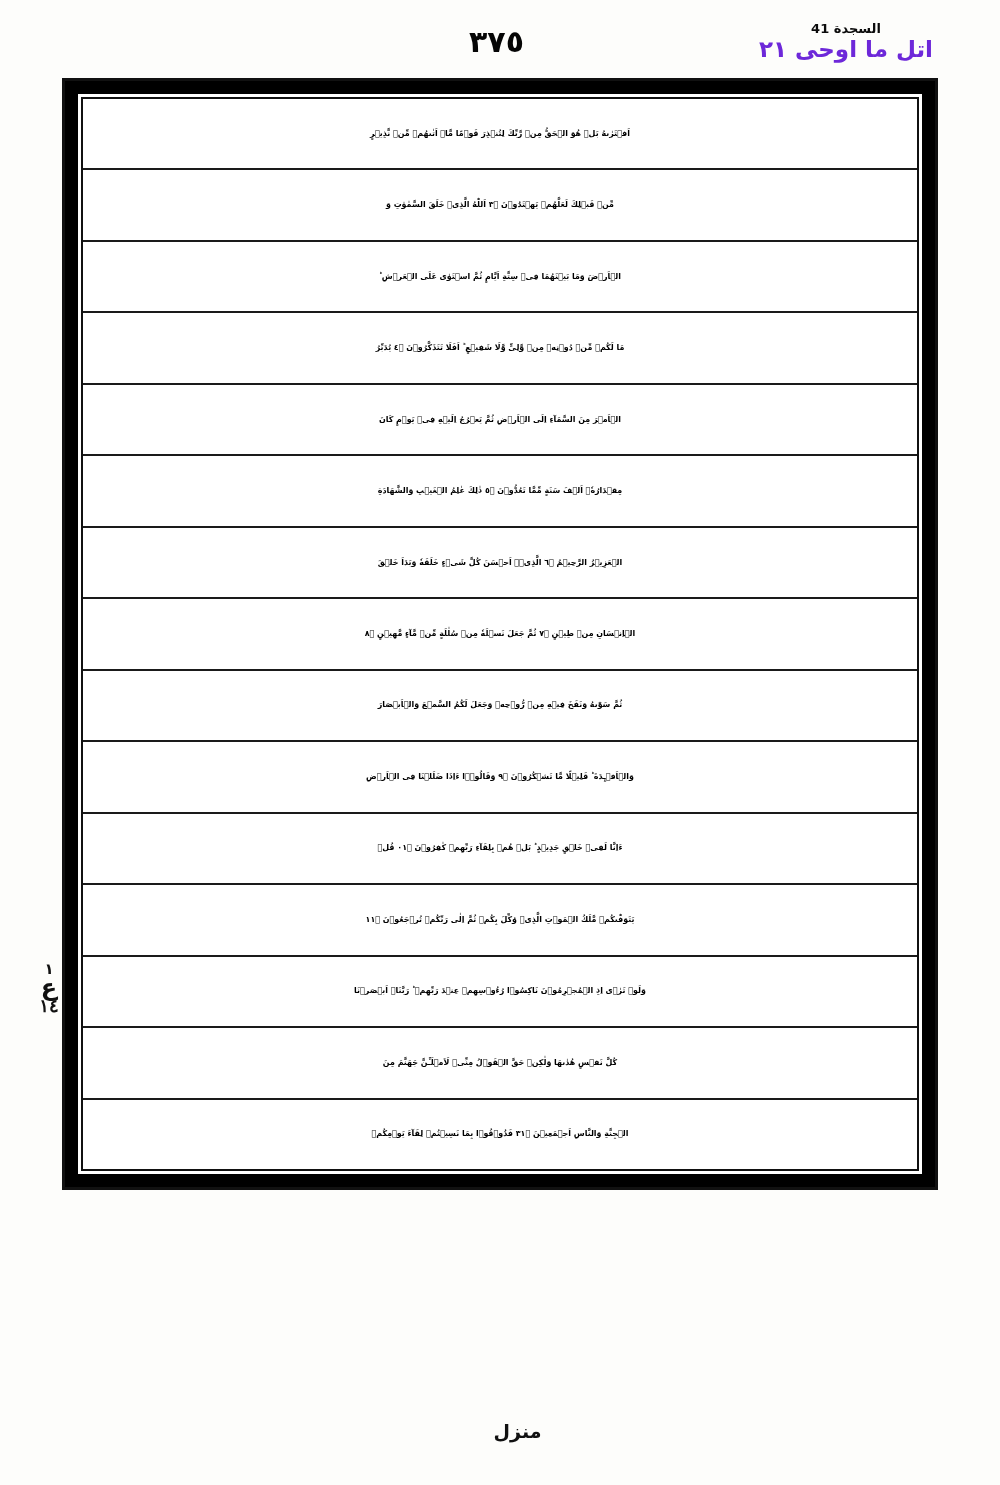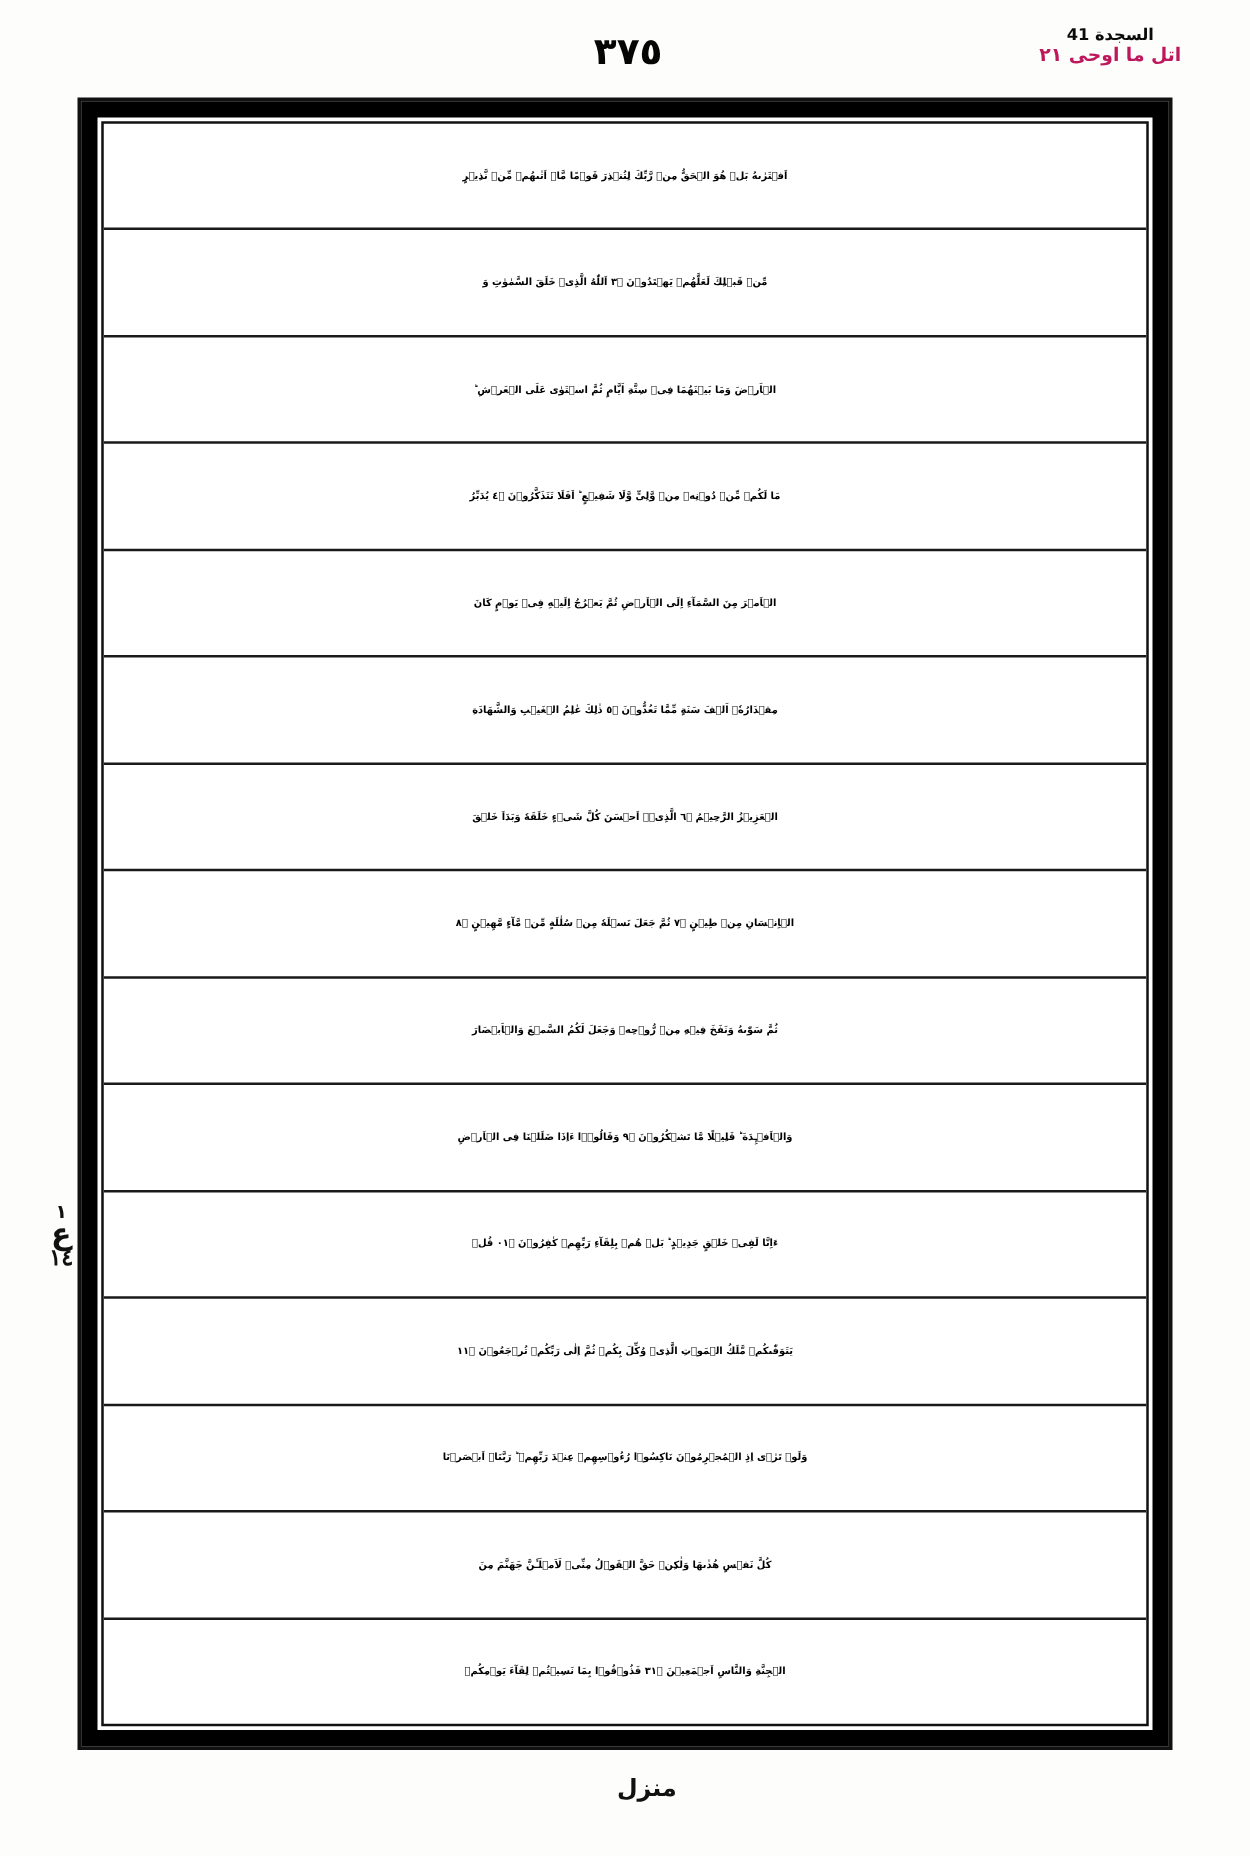--- a/index.html
+++ b/index.html
@@ -19,42 +19,42 @@
     position: absolute;
     inset: 0;
     background: #fdfdfb;
   }
 
   
   .header {
     position: absolute;
     top: 22px;
     left: 60px;
-    right: 55px;
+    right: 67px;
     height: 52px;
   }
   .juz-block {
     position: absolute;
     right: 0;
     top: 0;
     text-align: center;
     line-height: 1.05;
     direction: rtl;
   }
   .juz-line-top {
     font-size: 13px;
     font-weight: bold;
     color: #0b0b0b;
     letter-spacing: 0px;
     font-family: "DejaVu Sans", sans-serif;
   }
   .juz-line-bottom {
-    font-size: 15px;
-    font-weight: bold;
-    color: #be185d;
+    font-size: 23px;
+    font-weight: bold;
+    color: #6d28d9;
     margin-top: 1px;
     font-family: "DejaVu Sans", sans-serif;
   }
   .page-number {
     position: absolute;
     left: 50%;
     transform: translateX(-50%);
     top: 2px;
     font-size: 30px;
     font-weight: bold;
@@ -62,21 +62,21 @@
     font-family: "DejaVu Sans", sans-serif;
     letter-spacing: 1px;
   }
 
   
   .frame-outer {
     position: absolute;
     left: 62px;
     top: 78px;
     width: 876px;
-    height: 1322px;
+    height: 1112px;
     box-sizing: border-box;
     border: 3px solid #111;
     background: #ffffff;
   }
   .frame-ornament {
     position: absolute;
     inset: 0;
     box-sizing: border-box;
     border: 13px solid #000;
     

